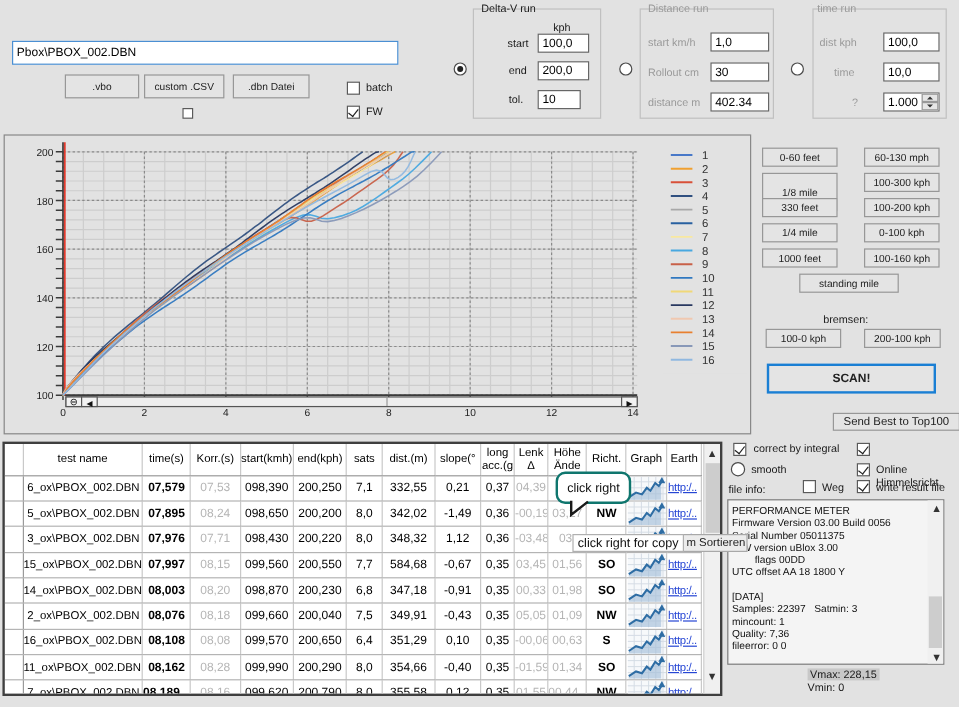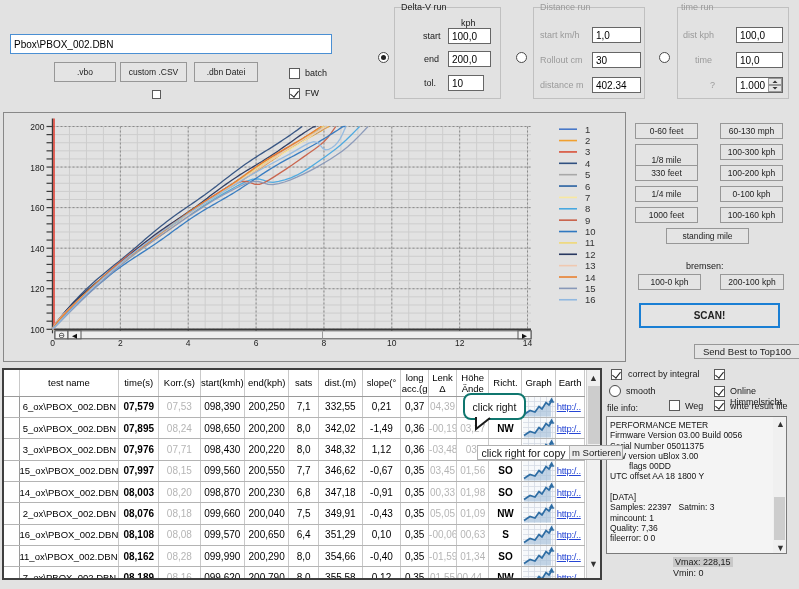--- a/index.html
+++ b/index.html
@@ -408,21 +408,21 @@
           <td style="text-align:left; padding-left:1px;"><span style="color:#2646d4; text-decoration:underline; font-size:9.5px; letter-spacing:-0.3px;">http:/..</span></td>
         </tr>
         <tr>
           <td style="border-right:1px solid #9a9a9a;"></td>
           <td style="text-align:right; padding-right:16px; font-size:9.5px;">15_ox\PBOX_002.DBN</td>
           <td style="text-align:center; font-weight:bold;">07,997</td>
           <td style="text-align:center; color:#b5b5b5;">08,15</td>
           <td style="text-align:center;">099,560</td>
           <td style="text-align:center;">200,550</td>
           <td style="text-align:center;">7,7</td>
-          <td style="text-align:center;">346,62</td>
+          <td style="text-align:center;">584,68</td>
           <td style="text-align:center;">-0,67</td>
           <td style="text-align:center;">0,35</td>
           <td style="text-align:center; color:#b5b5b5;">03,45</td>
           <td style="text-align:center; color:#b5b5b5;">01,56</td>
           <td style="text-align:center; font-weight:bold;">SO</td>
           <td style="padding:0; text-align:center; vertical-align:middle;">
             <svg width="32" height="20" viewBox="0 0 32 20" style="display:block;margin:0 auto;">
               <rect x="0" y="0" width="32" height="20" fill="#f7f9fb"></rect>
               <g stroke="#d4dbe4" stroke-width="0.8">
                 <line x1="5.5" y1="0" x2="5.5" y2="20"></line>
@@ -573,21 +573,21 @@
               <polygon points="1,19.5 1,17.5 7,13.5 12,15 16,9.5 19,12 23,5.5 26,8 28,5 28,19.5" fill="#a4bfd9" opacity="0.65"></polygon>
               <polyline points="1,17.5 7,13.5 12,15 16,9.5 19,12 23,5.5 26,8 28,5" fill="none" stroke="#2e6da4" stroke-width="1.7"></polyline>
               <polygon points="28.6,0.5 25.6,5.5 31.4,5.8" fill="#2e6da4"></polygon>
             </svg>
           </td>
           <td style="text-align:left; padding-left:1px;"><span style="color:#2646d4; text-decoration:underline; font-size:9.5px; letter-spacing:-0.3px;">http:/..</span></td>
         </tr>
         <tr>
           <td style="border-right:1px solid #9a9a9a;"></td>
           <td style="text-align:right; padding-right:2px; font-size:9.5px;">7_ox\PBOX_002.DBN</td>
-          <td style="text-align:center; font-weight:bold;">08,189</td>
+          <td style="text-align:left; font-weight:bold;">08,189</td>
           <td style="text-align:center; color:#b5b5b5;">08,16</td>
           <td style="text-align:center;">099,620</td>
           <td style="text-align:center;">200,790</td>
           <td style="text-align:center;">8,0</td>
           <td style="text-align:center;">355,58</td>
           <td style="text-align:center;">0,12</td>
           <td style="text-align:center;">0,35</td>
           <td style="text-align:center; color:#b5b5b5;">01,55</td>
           <td style="text-align:left; color:#b5b5b5;">00,44</td>
           <td style="text-align:center; font-weight:bold;">NW</td>

